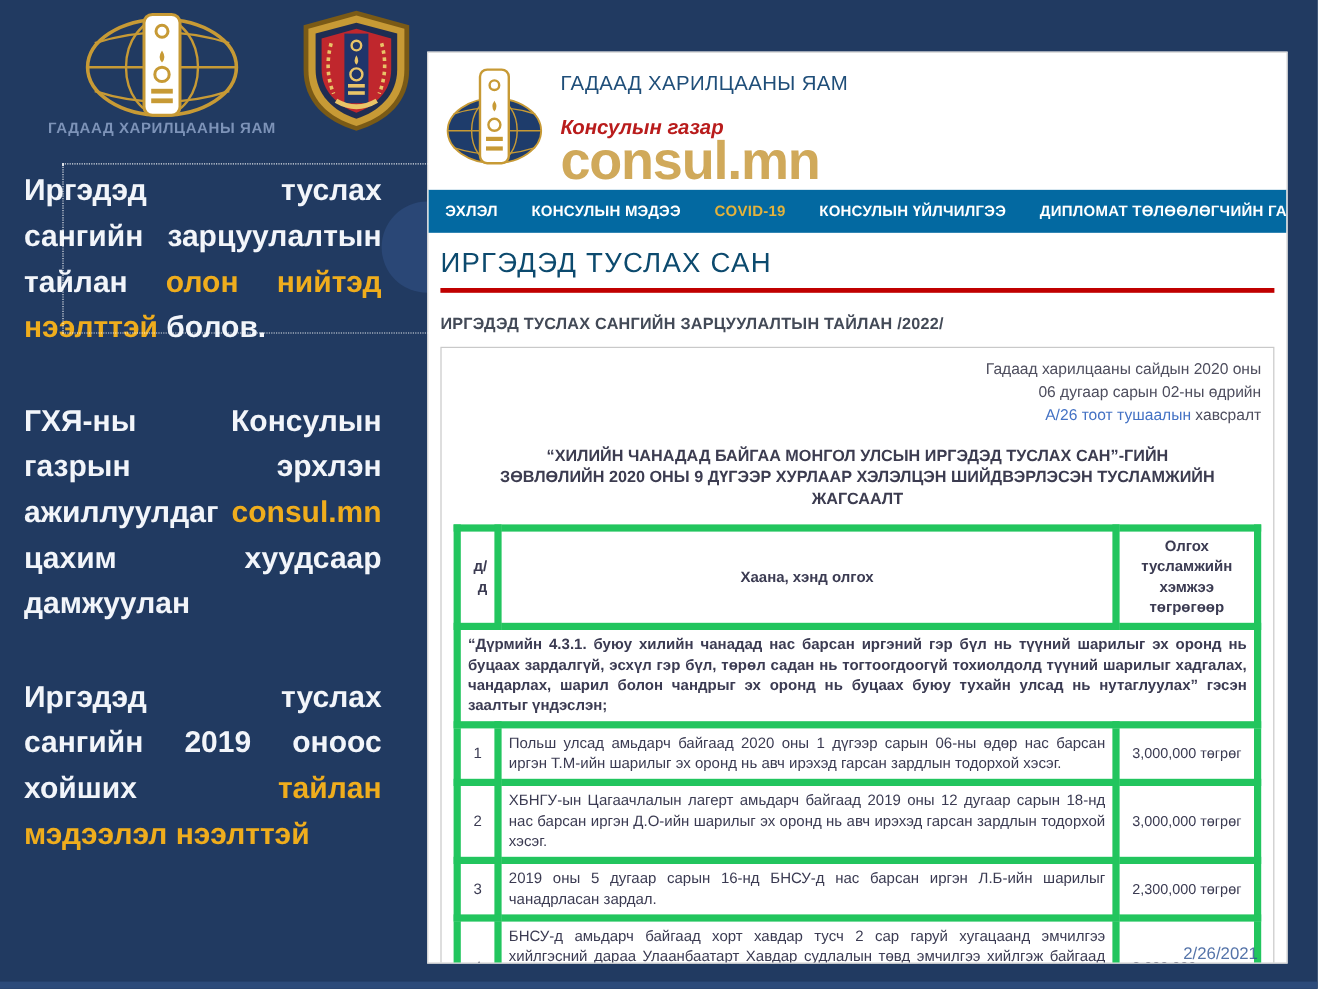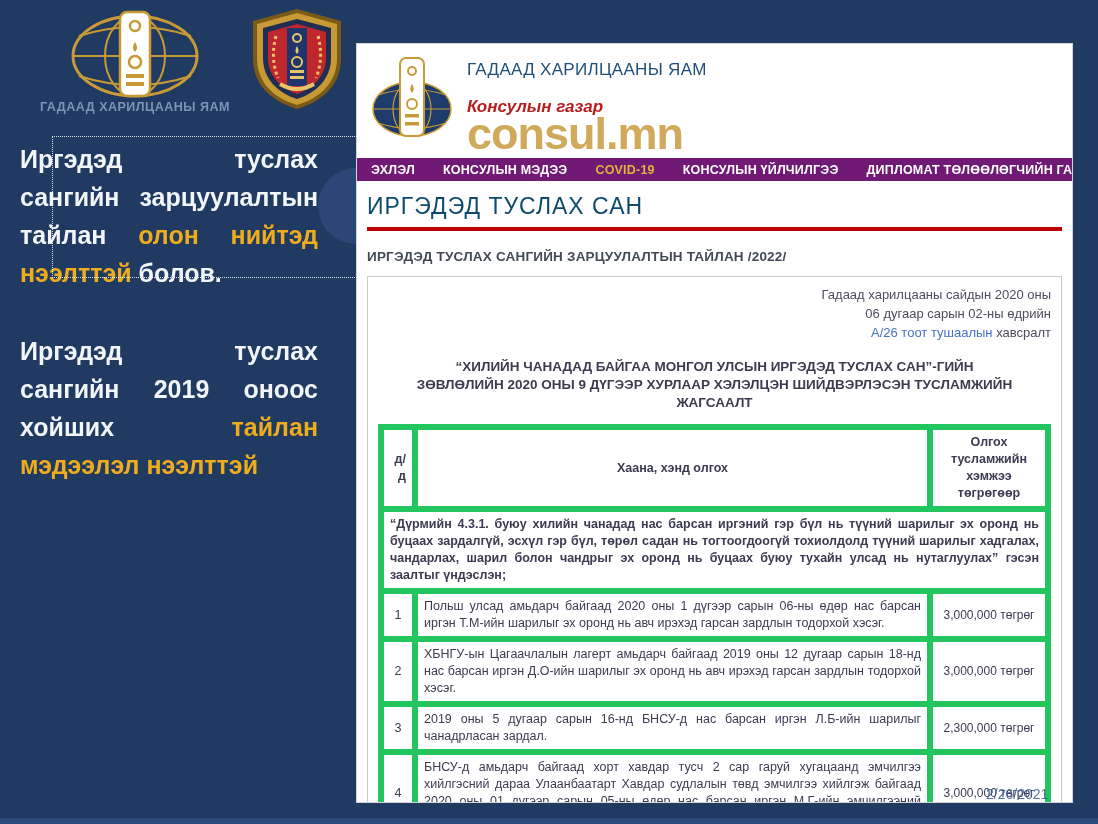--- a/index.html
+++ b/index.html
@@ -24,21 +24,21 @@
 
   
   .screenshot{position:absolute;left:356px;top:43px;width:717px;height:760px;background:#ffffff;
     border:1px solid #d4d4d4;box-sizing:border-box;overflow:hidden;z-index:3;}
   .site-header{position:relative;height:114px;background:#fff;}
   .site-logo{position:absolute;left:14px;top:10px;}
   .site-titles{position:absolute;left:110px;top:16px;white-space:nowrap;}
   .site-org{font-size:17px;color:#1f4e79;letter-spacing:.3px;}
   .site-dept{font-size:17px;color:#b91c1c;font-weight:bold;font-style:italic;margin-top:17px;}
   .site-domain{font-size:45px;font-weight:bold;color:#d0a95a;letter-spacing:-1px;margin-top:-9px;}
-  .nav{height:23px;background:#701a75;display:flex;align-items:center;padding-left:14px;
+  .nav{height:36px;background:#0369a1;display:flex;align-items:center;padding-left:14px;
     white-space:nowrap;}
   .nav-item{color:#ffffff;font-size:12.5px;font-weight:bold;margin-right:28px;letter-spacing:.2px;cursor:pointer;}
   .nav-item.active{color:#e3b23c;}
   .content{padding:0 10px;}
   .page-title{margin:12px 0 0 0;font-size:23px;font-weight:normal;color:#0c4a6e;letter-spacing:1px;}
   .red-rule{height:4px;background:#c00000;margin-top:7px;}
   .subtitle{margin-top:18px;font-size:13.5px;font-weight:bold;color:#434a57;letter-spacing:.2px;}
   .outer-box{margin-top:12px;border:1px solid #c9c9c9;padding:8px 10px 0 10px;height:600px;box-sizing:border-box;}
   .order-ref{text-align:right;font-size:13px;color:#4e4e5e;line-height:19px;}
   .order-link{color:#4472c4;cursor:pointer;}
@@ -94,20 +94,21 @@
       <path d="M72 30 Q78 52 70 72" fill="none" stroke="#e9c468" stroke-width="3" stroke-dasharray="3 3"></path>
       <path d="M34 78 Q51 88 68 78" fill="none" stroke="#e9c468" stroke-width="4"></path>
     </svg>
   </div>
 
   <div class="accent-circle"></div>
   <div class="dotted-box"></div>
 
   <div class="left-text">
     <p><span>Иргэдэд туслах сангийн зарцуулалтын тайлан </span><span class="hl">олон нийтэд нээлттэй</span><span> болов.</span></p>
+    <p><span>ГХЯ-ны Консулын газрын эрхлэн ажиллуулдаг </span><span class="hl">consul.mn</span><span> цахим хуудсаар дамжуулан</span></p>
     <p><span>Иргэдэд туслах сангийн 2019 оноос хойших </span><span class="hl">тайлан мэдээлэл нээлттэй</span><span></span></p>
   </div>
 
   <div class="screenshot">
 
     <div class="site-header">
       <div class="site-logo">
         <svg width="82" height="94" viewBox="0 0 82 94">
           <ellipse cx="41" cy="55" rx="39" ry="27" fill="#1e3c6b"></ellipse>
           <ellipse cx="41" cy="55" rx="39" ry="27" fill="none" stroke="#c79a35" stroke-width="1.5"></ellipse>

